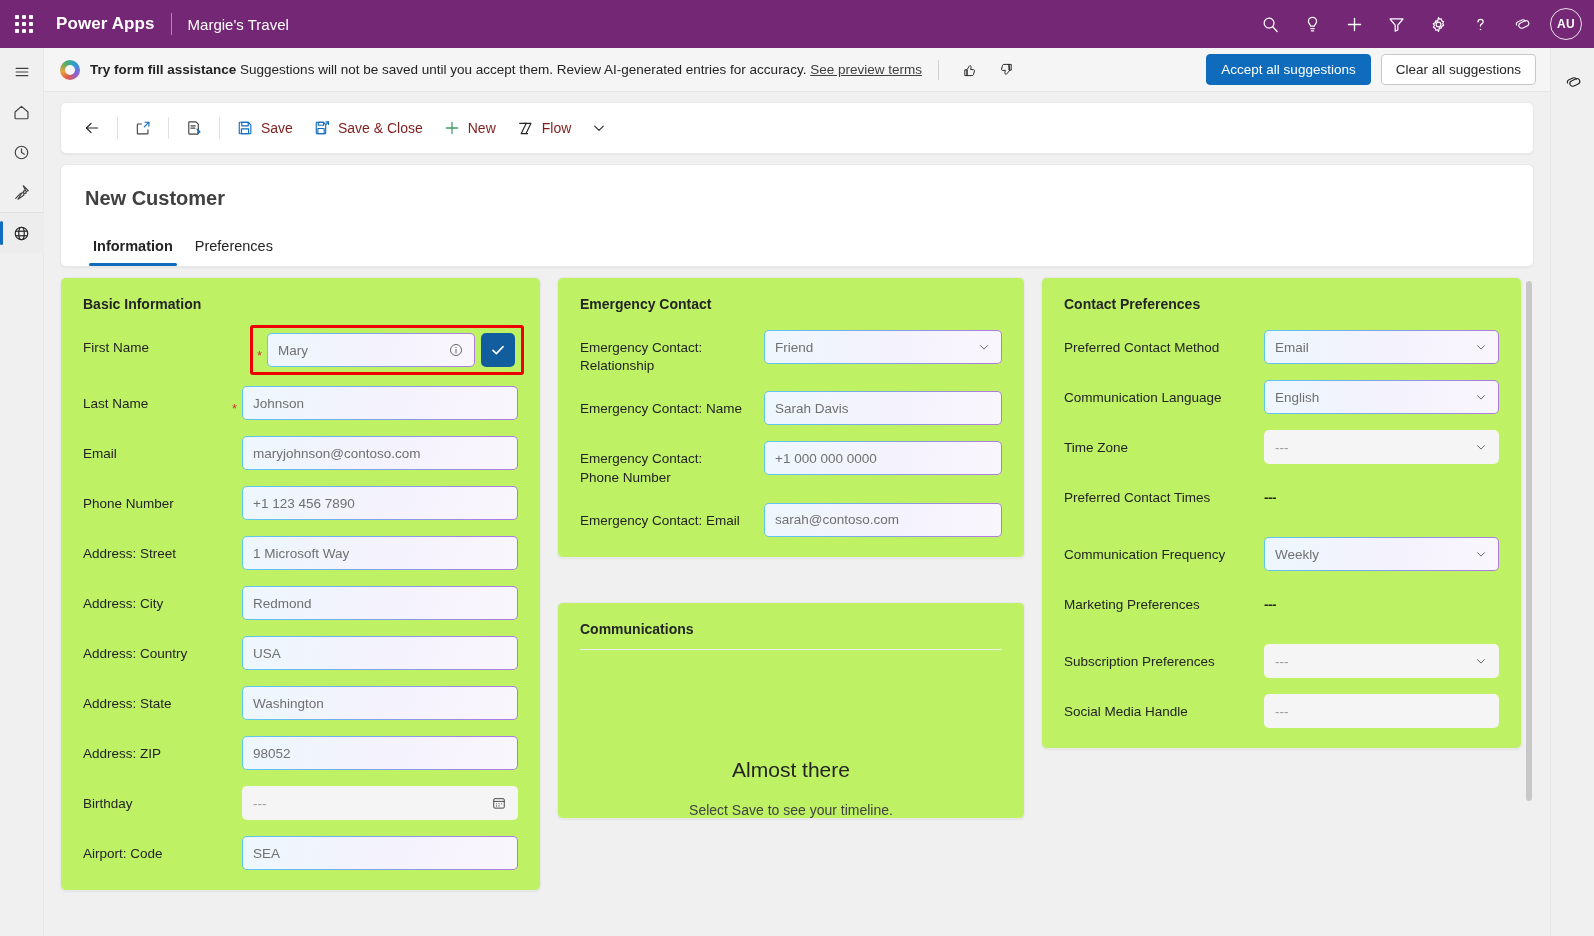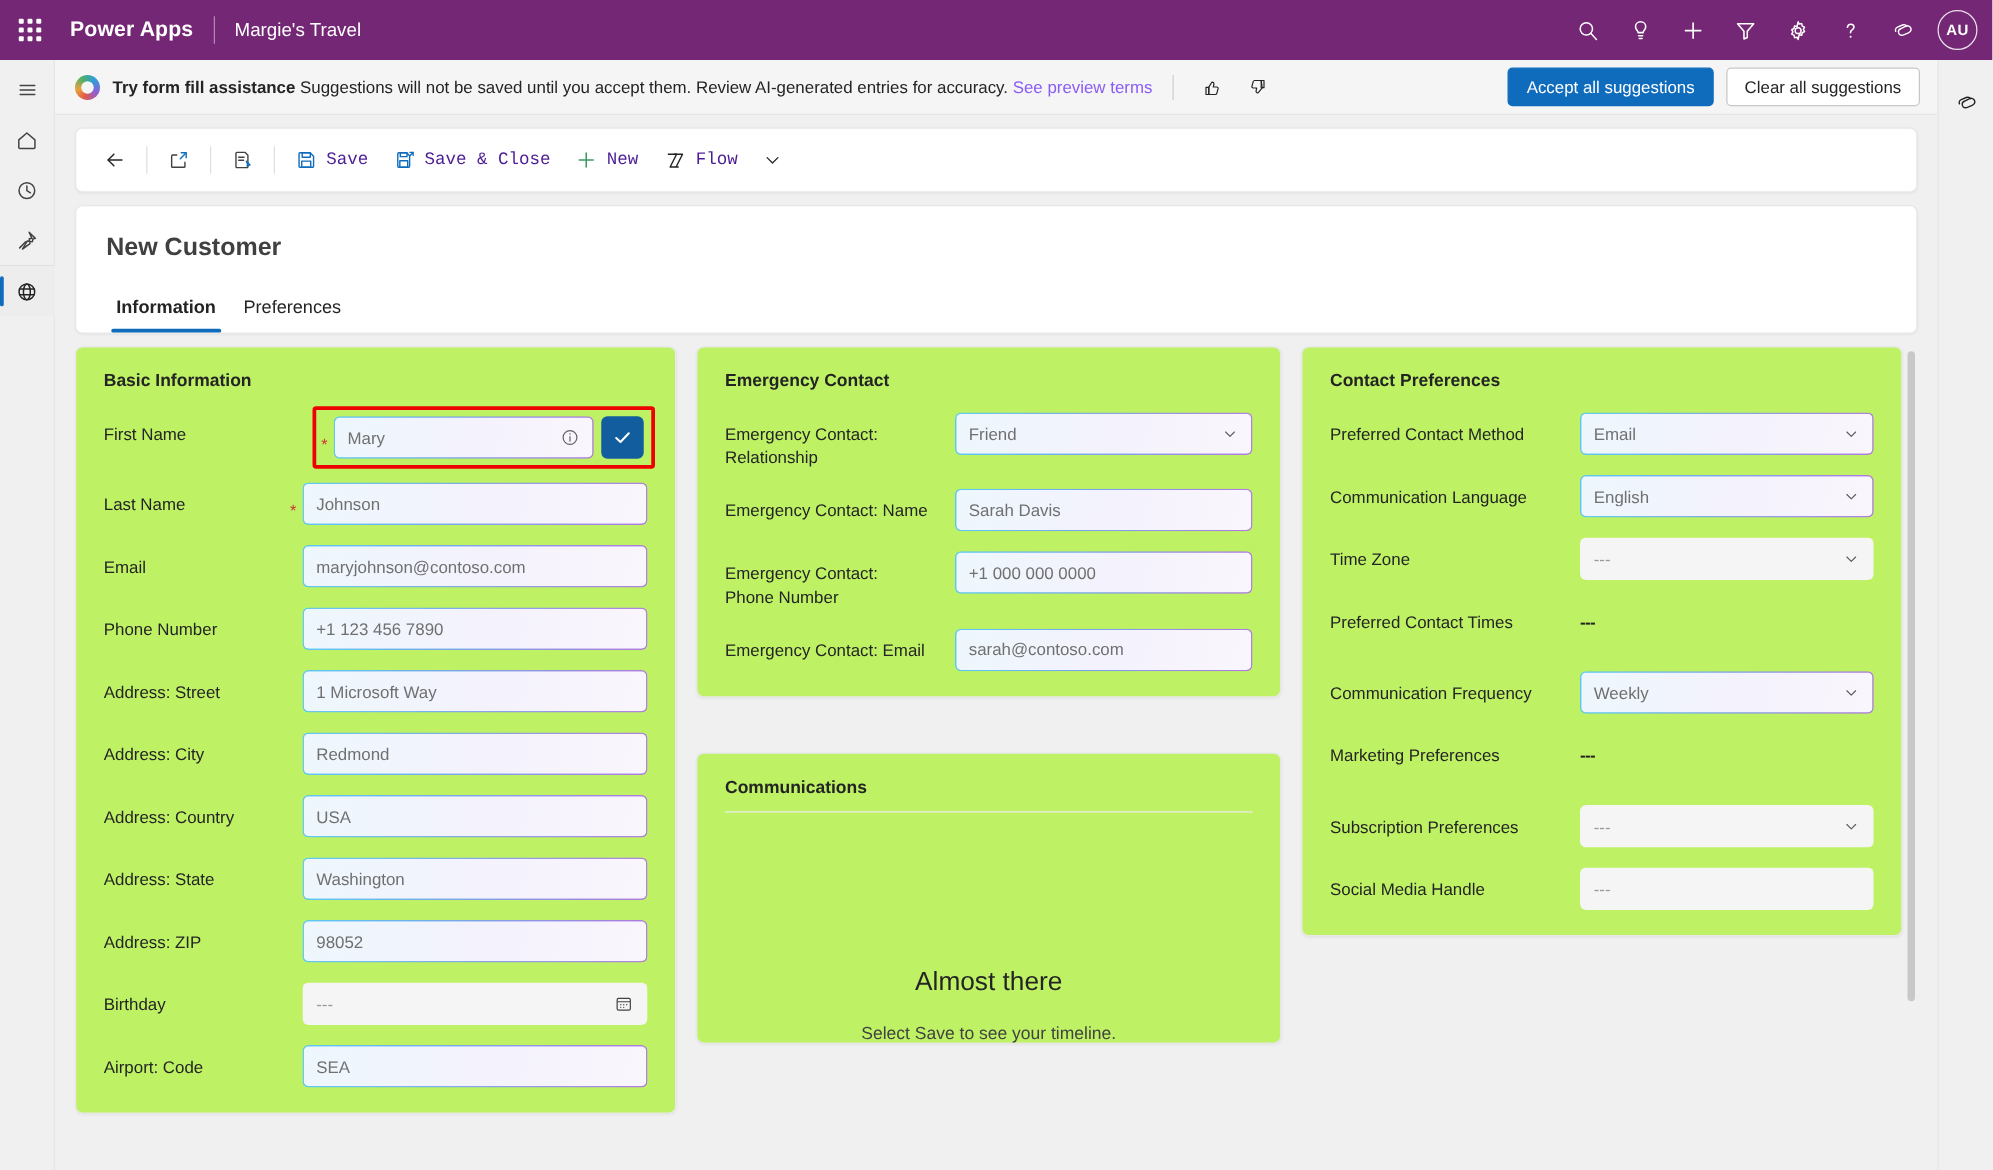--- a/index.html
+++ b/index.html
@@ -80,21 +80,21 @@
   .copilot-mark {
     width: 20px; height: 20px; flex: 0 0 20px; position: relative;
     border-radius: 50%;
     background: conic-gradient(from 200deg, #e35d45 0deg, #e8a33d 60deg, #4caf6a 130deg, #2f9ed8 200deg, #8e5fd4 280deg, #e35d45 360deg);
   }
   .copilot-mark::after {
     content: ""; position: absolute; inset: 5px; border-radius: 50%; background: #f5f5f5;
   }
   .ai-text { font-size: 13.5px; color: #242424; white-space: nowrap; }
   .ai-text b { font-weight: bold; }
-  .ai-link { color: #8b5cf6; cursor: pointer; }
+  .ai-link { color: #404040; text-decoration: underline; cursor: pointer; }
   .ai-divider { width: 1px; height: 20px; background: #d0d0d0; margin: 0 8px 0 6px; }
   .fb-icon {
     width: 26px; height: 26px; display: flex; align-items: center; justify-content: center;
     cursor: pointer; border-radius: 4px; color: #242424;
   }
   .ai-actions { margin-left: auto; display: flex; align-items: center; gap: 10px; }
   .btn-primary {
     background: #0f6cbd; color: #fff; font-size: 13.5px;
     border: 1px solid #0f6cbd; border-radius: 4px;
     padding: 6px 14px; cursor: pointer; font-family: inherit;
@@ -115,21 +115,21 @@
 
   
   .cmdbar {
     background: #fff; border: 1px solid #e8e8e8; border-radius: 6px;
     height: 52px; display: flex; align-items: center; padding: 0 12px;
     box-shadow: 0 1px 2px rgba(0,0,0,.05); flex: 0 0 auto;
   }
   .cmd-btn {
     display: flex; align-items: center; gap: 7px;
     padding: 6px 10px; border-radius: 4px; cursor: pointer;
-    font-size: 14px; color: #4c1d95; white-space: nowrap; height: 36px; font-family: Liberation Mono, monospace;
+    font-size: 14px; color: #7f1d1d; white-space: nowrap; height: 36px;
   }
   .cmd-sep { width: 1px; height: 22px; background: #e0e0e0; margin: 0 6px; }
 
   
   .form-card {
     background: #fff; border: 1px solid #e8e8e8; border-radius: 6px;
     margin-top: 10px; flex: 0 0 auto;
     box-shadow: 0 1px 2px rgba(0,0,0,.05);
   }
   .form-title { font-size: 20px; font-weight: 600; color: #404040; padding: 22px 24px 0 24px; }
@@ -150,21 +150,21 @@
   .col-1 { flex: 0 0 481px; }
   .col-2 { flex: 0 0 468px; gap: 44px; }
   .col-3 { flex: 1 1 auto; padding-right: 12px; }
 
   .section {
     background: #bef264; border: 1px solid #e8e8e8; border-radius: 6px;
     padding: 18px 22px 20px 22px;
     box-shadow: 0 1px 2px rgba(0,0,0,.05);
   }
   .section-title { font-size: 14px; font-weight: bold; color: #242424; margin-bottom: 18px; }
-  .section-title.ruled { border-bottom: 1px solid #ededed; padding-bottom: 12px; margin-bottom: 16px; }
+  .section-title.ruled { border-bottom: 1px solid #ededed; padding-bottom: 12px; margin-bottom: 0; }
 
   
   .field { display: flex; align-items: flex-start; margin-bottom: 16px; }
   .field:last-child { margin-bottom: 0; }
   .f-label {
     font-size: 13.5px; color: #242424; line-height: 1.35;
     padding-top: 9px; flex: 0 0 auto;
   }
   .f-ctl { margin-left: auto; display: flex; align-items: center; flex: 0 0 auto; }
   .req-star { color: #d13438; font-size: 13px; margin-right: 5px; line-height: 1; padding-top: 10px; }

